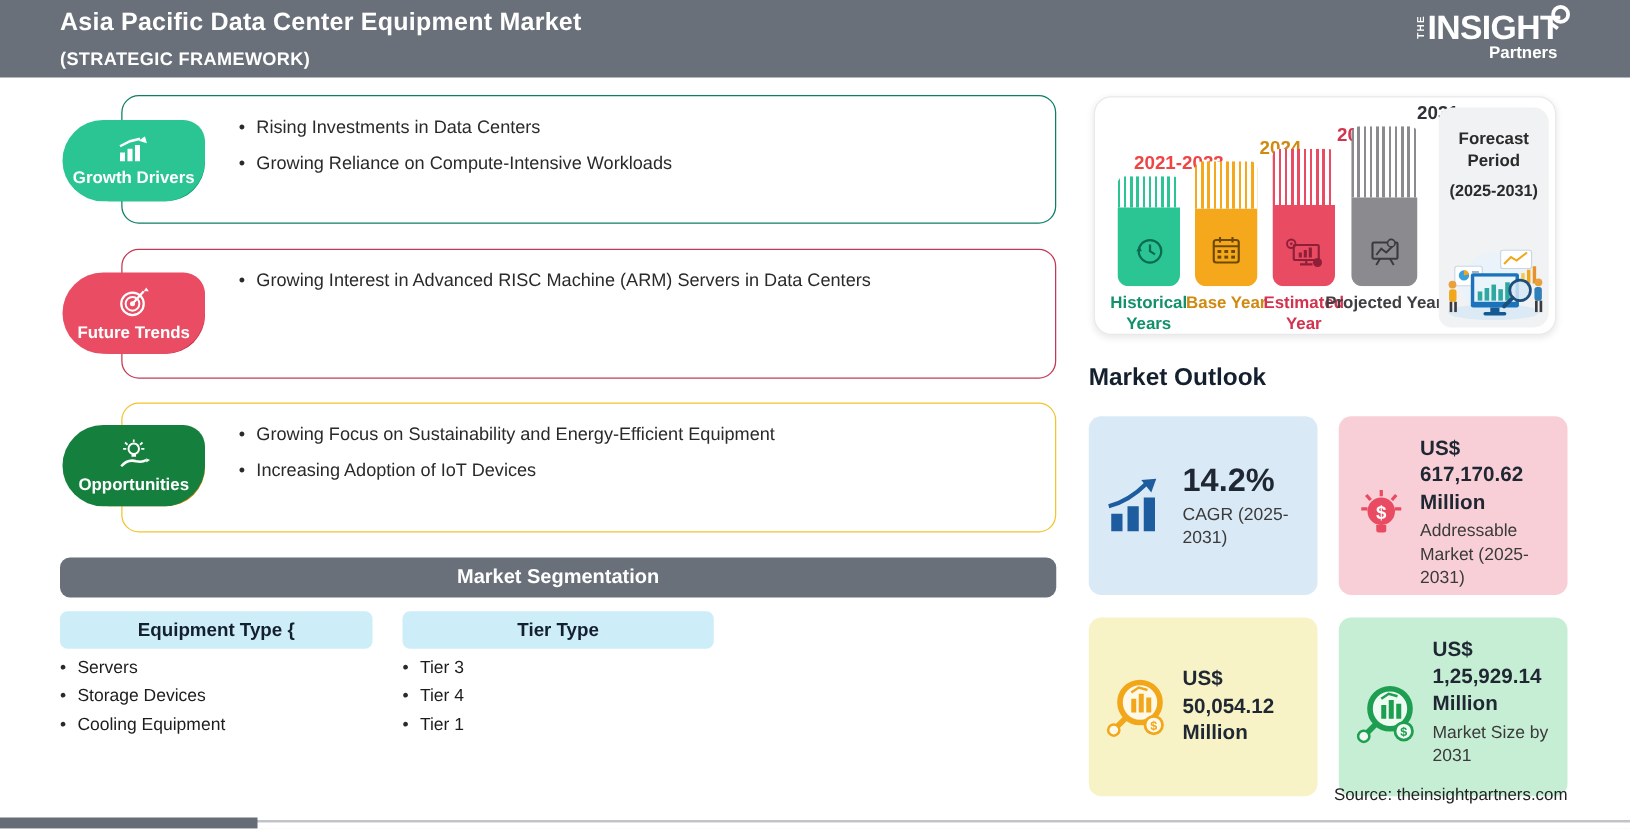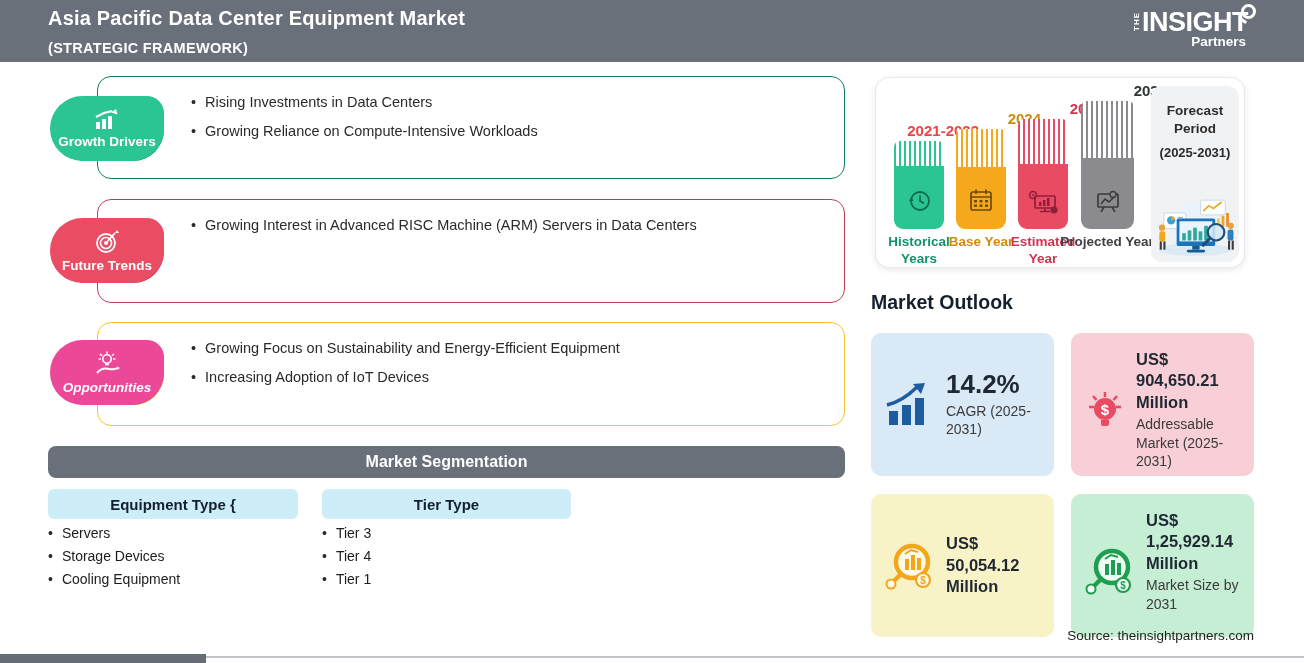--- a/index.html
+++ b/index.html
@@ -36,21 +36,21 @@
   .badge-wrap { position:absolute; left:50px; width:114px; height:65px; z-index:5; }
   .badge-growth { top:96px; }  .badge-trends { top:218px; }  .badge-opps { top:340px; }
   .badge-shadow { position:absolute; left:6px; top:3px; width:108px; height:62px;
                   border-radius:34px 18px 34px 34px; }
   .badge-face { position:absolute; inset:0; border-radius:34px 18px 34px 34px;
                 display:flex; flex-direction:column; align-items:center; justify-content:center;
                 gap:3px; color:#fff; }
   .badge-label { font-size:13.5px; font-weight:bold; }
   .g  .badge-face { background:#2AC593; } .g .badge-shadow { background:#119C72; }
   .t  .badge-face { background:#EA4C63; } .t .badge-shadow { background:#C22A47; }
-  .o  .badge-face { background:#ec4899;font-style:italic; } .o .badge-shadow { background:#D07F06; }
+  .o  .badge-face { background:#15803d; } .o .badge-shadow { background:#D07F06; }
 
   
   .seg-bar { position:absolute; left:48px; top:446px; width:797px; height:32px; background:#69707A;
              border-radius:8px; color:#fff; font-size:16px; font-weight:bold;
              display:flex; align-items:center; justify-content:center; }
   .seg-head { position:absolute; top:489px; height:30px; background:#CDEDF8; border-radius:6px;
               color:#15202E; font-size:15px; font-weight:bold;
               display:flex; align-items:center; justify-content:center; }
   .seg-head-1 { left:48px;  width:250px; }
   .seg-head-2 { left:322px; width:249px; }
@@ -343,21 +343,21 @@
       <circle cx="22" cy="26" r="11" fill="#E84B62"></circle>
       <text x="22" y="32" text-anchor="middle" font-size="15" font-weight="bold" fill="#fff" font-family="Liberation Sans, sans-serif">$</text>
       <path d="M18 37 h8 v4 q0 2 -2 2 h-4 q-2 0 -2 -2 Z" fill="#E84B62"></path>
       <line x1="22" y1="9" x2="22" y2="14" stroke="#E84B62" stroke-width="2.6"></line>
       <line x1="10" y1="13" x2="13.5" y2="17" stroke="#E84B62" stroke-width="2.6"></line>
       <line x1="34" y1="13" x2="30.5" y2="17" stroke="#E84B62" stroke-width="2.6"></line>
       <line x1="6" y1="24" x2="11" y2="24" stroke="#E84B62" stroke-width="2.6"></line>
       <line x1="33" y1="24" x2="38" y2="24" stroke="#E84B62" stroke-width="2.6"></line>
     </svg>
     <div class="card-text">
-      <div class="card-value">US$ 904,650.21 Million</div>
+      <div class="card-value">US$ 617,170.62 Million</div>
       <div class="card-caption">Addressable Market (2025-2031)</div>
     </div>
   </div>
 
   <div class="card card-ms24">
     <svg class="card-icon" width="54" height="54" viewBox="0 0 54 54">
       <circle cx="29" cy="23" r="16" stroke="#F2A71B" stroke-width="4.5" fill="#FFF9E8"></circle>
       <rect x="22" y="20" width="4" height="11" fill="#F2A71B"></rect>
       <rect x="28" y="16" width="4" height="15" fill="#F2A71B"></rect>
       <rect x="34" y="19" width="4" height="12" fill="#F2A71B"></rect>

